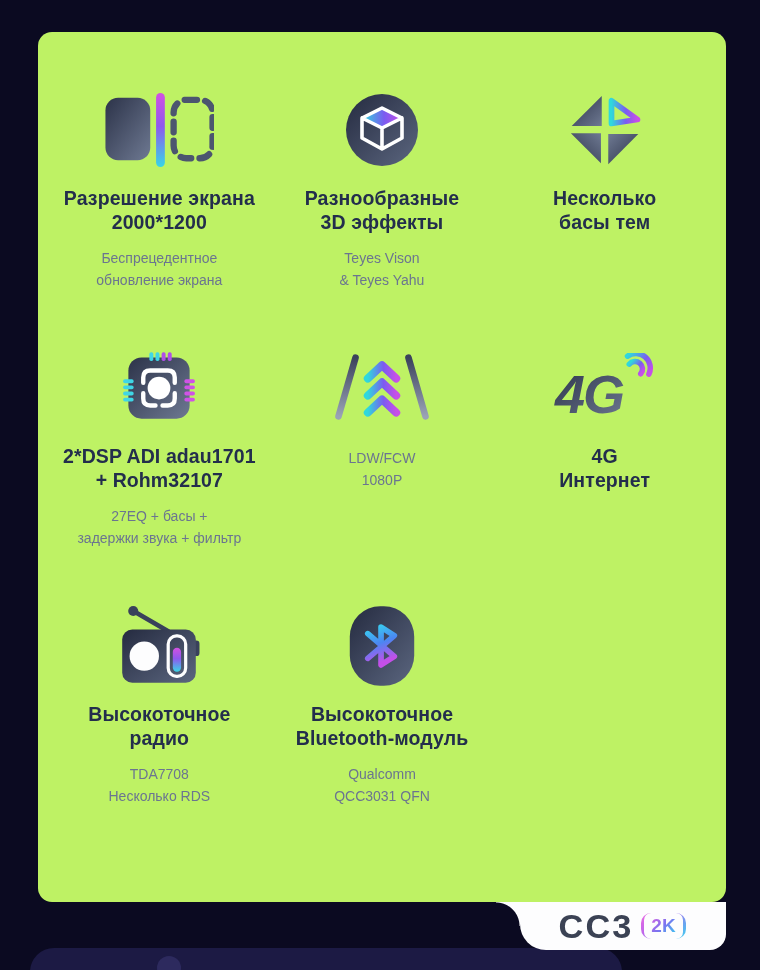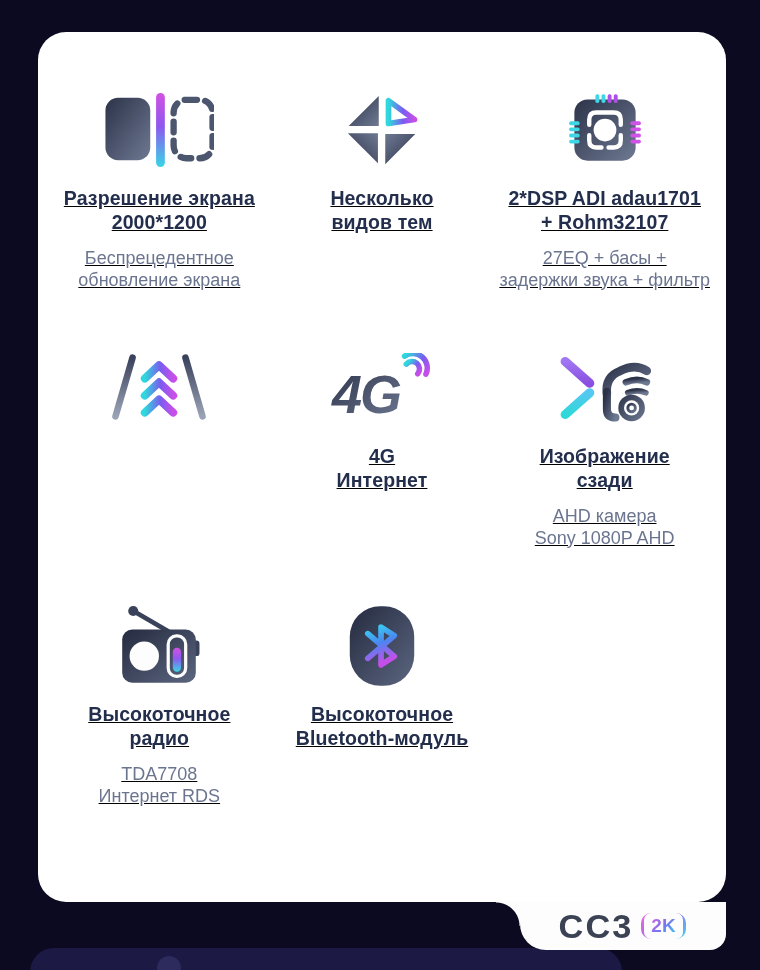--- a/index.html
+++ b/index.html
@@ -4,34 +4,34 @@
 <style>
   html,body{margin:0;padding:0;}
   body{
     width:760px;height:970px;position:relative;overflow:hidden;
     background:#0b0a21;
     font-family:"Liberation Sans","DejaVu Sans",sans-serif;
   }
   
   .card{
     position:absolute;left:38px;top:32px;width:688px;height:870px;
-    background:#ffffff;border-radius:28px;text-decoration:underline;
+    background:#bef264;border-radius:14px;
   }
   .grid{
     display:grid;grid-template-columns:repeat(3,1fr);
     grid-auto-rows:258px;padding:52px 10px 0 10px;
   }
   .tile{display:flex;flex-direction:column;align-items:center;text-align:center;}
   .icon-box{height:92px;display:flex;align-items:center;justify-content:center;}
   .title{
     margin:10px 0 0 0;font-size:19.5px;line-height:24px;font-weight:bold;
     color:#232e4c;white-space:pre-line;letter-spacing:.1px;
   }
   .subtitle{
-    margin:14px 0 0 0;font-size:18px;line-height:21.5px;
+    margin:14px 0 0 0;font-size:14px;line-height:21.5px;
     color:#6b7590;white-space:pre-line;
   }
   
   .brand-tab{
     position:absolute;left:520px;top:902px;width:206px;height:48px;
     background:#fdfdfe;border-radius:0 0 16px 26px;
     display:flex;align-items:center;justify-content:center;gap:9px;z-index:3;
   }
   .tab-fillet{
     position:absolute;left:496px;top:902px;width:24px;height:24px;z-index:3;
@@ -118,32 +118,45 @@
           <rect x="53" y="0" width="9" height="76" rx="4.5" fill="url(#g-mc-v)"></rect>
           <rect x="71" y="7" width="40" height="60" rx="13" fill="none" stroke="#4c566f" stroke-width="6.5" stroke-dasharray="11 8.5" stroke-linecap="round"></rect>
         </svg>
       </div>
       <h3 class="title">Разрешение экрана
 2000*1200</h3>
       <p class="subtitle">Беспрецедентное
 обновление экрана</p>
     </div>
 
+    <div class="tile">
+      <div class="icon-box">
+        <svg width="76" height="76" viewBox="0 0 76 76">
+          <circle cx="38" cy="38" r="36" fill="url(#g-slate-dark)"></circle>
+          <path d="M38,16 L58,26 L38,36 L18,26 Z" fill="url(#g-cp-h)"></path>
+          <path d="M38,16 L58,26 L58,46 L38,57 L18,46 L18,26 Z M18,26 L38,36 L58,26 M38,36 L38,57" fill="none" stroke="#ffffff" stroke-width="3.6" stroke-linejoin="round" stroke-linecap="round"></path>
+        </svg>
+      </div>
+      <h3 class="title">Разнообразные
+3D эффекты</h3>
+      <p class="subtitle">Teyes Vison
+&amp; Teyes Yahu</p>
+    </div>
 
     <div class="tile">
       <div class="icon-box">
         <svg width="78" height="78" viewBox="0 0 96 96">
           <path d="M-4,-42 L-4,-5 L-41,-5 Z" fill="url(#g-slate)" transform="translate(48,48)"></path>
           <path d="M-4,-42 L-4,-5 L-41,-5 Z" fill="url(#g-slate)" transform="translate(48,48) rotate(180)"></path>
           <path d="M-4,-42 L-4,-5 L-41,-5 Z" fill="url(#g-slate)" transform="translate(48,48) rotate(-90)"></path>
           <path d="M8,-36 L8,-8 L40,-13 Z" fill="none" stroke="url(#g-cp-h)" stroke-width="7" stroke-linejoin="round" stroke-linecap="round" transform="translate(48,48)"></path>
         </svg>
       </div>
       <h3 class="title">Несколько
-видов тем</h3>
+басы тем</h3>
     </div>
 
     <div class="tile">
       <div class="icon-box">
         <svg width="84" height="84" viewBox="0 0 96 96">
           <rect x="13" y="13" width="70" height="70" rx="15" fill="url(#g-slate)"></rect>
           <rect x="37" y="7" width="4.5" height="10" rx="2" fill="#3fd6e6"></rect>
           <rect x="44" y="7" width="4.5" height="10" rx="2" fill="#3fd6e6"></rect>
           <rect x="51" y="7" width="4.5" height="10" rx="2" fill="#b04fe8"></rect>
           <rect x="58" y="7" width="4.5" height="10" rx="2" fill="#b04fe8"></rect>
@@ -168,83 +181,68 @@
     <div class="tile">
       <div class="icon-box">
         <svg width="104" height="70" viewBox="0 0 110 74">
           <path d="M27,5 L9,67" stroke="url(#g-slate-v)" stroke-width="7" stroke-linecap="round" fill="none"></path>
           <path d="M83,5 L101,67" stroke="url(#g-slate-v)" stroke-width="7" stroke-linecap="round" fill="none"></path>
           <path d="M40,27 L55,13 L70,27" fill="none" stroke="url(#g-cp-h)" stroke-width="8.5" stroke-linecap="round" stroke-linejoin="round"></path>
           <path d="M40,45 L55,31 L70,45" fill="none" stroke="url(#g-cp-h)" stroke-width="8.5" stroke-linecap="round" stroke-linejoin="round"></path>
           <path d="M40,63 L55,49 L70,63" fill="none" stroke="url(#g-cp-h)" stroke-width="8.5" stroke-linecap="round" stroke-linejoin="round"></path>
         </svg>
       </div>
+      <p class="subtitle">LDW/FCW
+1080P</p>
     </div>
 
     <div class="tile">
       <div class="icon-box">
         <svg width="104" height="70" viewBox="0 0 104 70">
           <text x="2" y="60" font-family="Liberation Sans, DejaVu Sans, sans-serif" font-size="54" font-weight="bold" font-style="italic" letter-spacing="-2" fill="url(#g-slate)">4G</text>
           <g transform="translate(82,16) rotate(40)">
             <path d="M-7.5,0 A7.5,7.5 0 0 1 7.5,0" fill="none" stroke="url(#g-cp-h)" stroke-width="5.5" stroke-linecap="round"></path>
             <path d="M-14,4 A14.5,14.5 0 0 1 14,4" fill="none" stroke="url(#g-cp-h)" stroke-width="5.5" stroke-linecap="round" transform="translate(0,-9)"></path>
           </g>
         </svg>
       </div>
       <h3 class="title">4G
 Интернет</h3>
     </div>
 
-    <div class="tile">
-      <div class="icon-box">
-        <svg width="114" height="80" viewBox="0 0 120 84">
-          <path d="M18,14 L44,37" stroke="url(#g-purple-v)" stroke-width="9.5" stroke-linecap="round" fill="none"></path>
-          <path d="M44,47 L18,70" stroke="url(#g-cyan-v)" stroke-width="9.5" stroke-linecap="round" fill="none"></path>
-          <path d="M62,48 Q60,30 76,24 Q92,16 104,24" fill="none" stroke="url(#g-slate)" stroke-width="9" stroke-linecap="round"></path>
-          <path d="M82,36 Q94,31 104,36" fill="none" stroke="url(#g-slate)" stroke-width="7" stroke-linecap="round"></path>
-          <path d="M84,47 Q94,43 103,47" fill="none" stroke="url(#g-slate)" stroke-width="6" stroke-linecap="round"></path>
-          <path d="M62,46 L62,64 Q62,73 71,73" fill="none" stroke="url(#g-slate)" stroke-width="8.5" stroke-linecap="round"></path>
-          <circle cx="88" cy="63" r="14" fill="url(#g-slate)"></circle>
-          <circle cx="88" cy="63" r="8" fill="#fdfdfe"></circle>
-          <circle cx="88" cy="63" r="4" fill="none" stroke="url(#g-slate)" stroke-width="3"></circle>
-        </svg>
-      </div>
-      <h3 class="title">Изображение
-сзади</h3>
-      <p class="subtitle">AHD камера
-Sony 1080P AHD</p>
-    </div>
 
     <div class="tile">
       <div class="icon-box">
         <svg width="92" height="86" viewBox="0 0 100 92">
           <path d="M24,9 L60,30" stroke="#39415b" stroke-width="5" stroke-linecap="round"></path>
           <circle cx="22" cy="8" r="5.5" fill="#39415b"></circle>
           <rect x="86" y="40" width="8" height="17" rx="3.5" fill="#39415b"></rect>
           <rect x="10" y="28" width="80" height="58" rx="11" fill="url(#g-slate-dark)"></rect>
           <circle cx="34" cy="57" r="16" fill="#fdfdfe"></circle>
           <rect x="60" y="35" width="19" height="44" rx="9" fill="none" stroke="#fdfdfe" stroke-width="3.5"></rect>
           <rect x="65" y="48" width="9" height="26" rx="4.5" fill="url(#g-mc-v)"></rect>
         </svg>
       </div>
       <h3 class="title">Высокоточное
 радио</h3>
       <p class="subtitle">TDA7708
-Интернет RDS</p>
+Несколько RDS</p>
     </div>
 
     <div class="tile">
       <div class="icon-box">
         <svg width="72" height="84" viewBox="0 0 76 88">
           <rect x="4" y="2" width="68" height="84" rx="32" fill="url(#g-slate-dark)"></rect>
           <path d="M23,31 L51,55 L37,64 L37,24 L51,33 L23,57" fill="none" stroke="url(#g-bt)" stroke-width="6" stroke-linecap="round" stroke-linejoin="round"></path>
         </svg>
       </div>
       <h3 class="title">Высокоточное
 Bluetooth-модуль</h3>
+      <p class="subtitle">Qualcomm
+QCC3031 QFN</p>
     </div>
 
   </div>
 </div>
 
 <div class="tab-fillet"></div>
 <div class="brand-tab">
   <span class="brand-text">CC3</span>
   <span class="badge"><span class="badge-inner"><span class="badge-txt">2K</span></span></span>
 </div>

